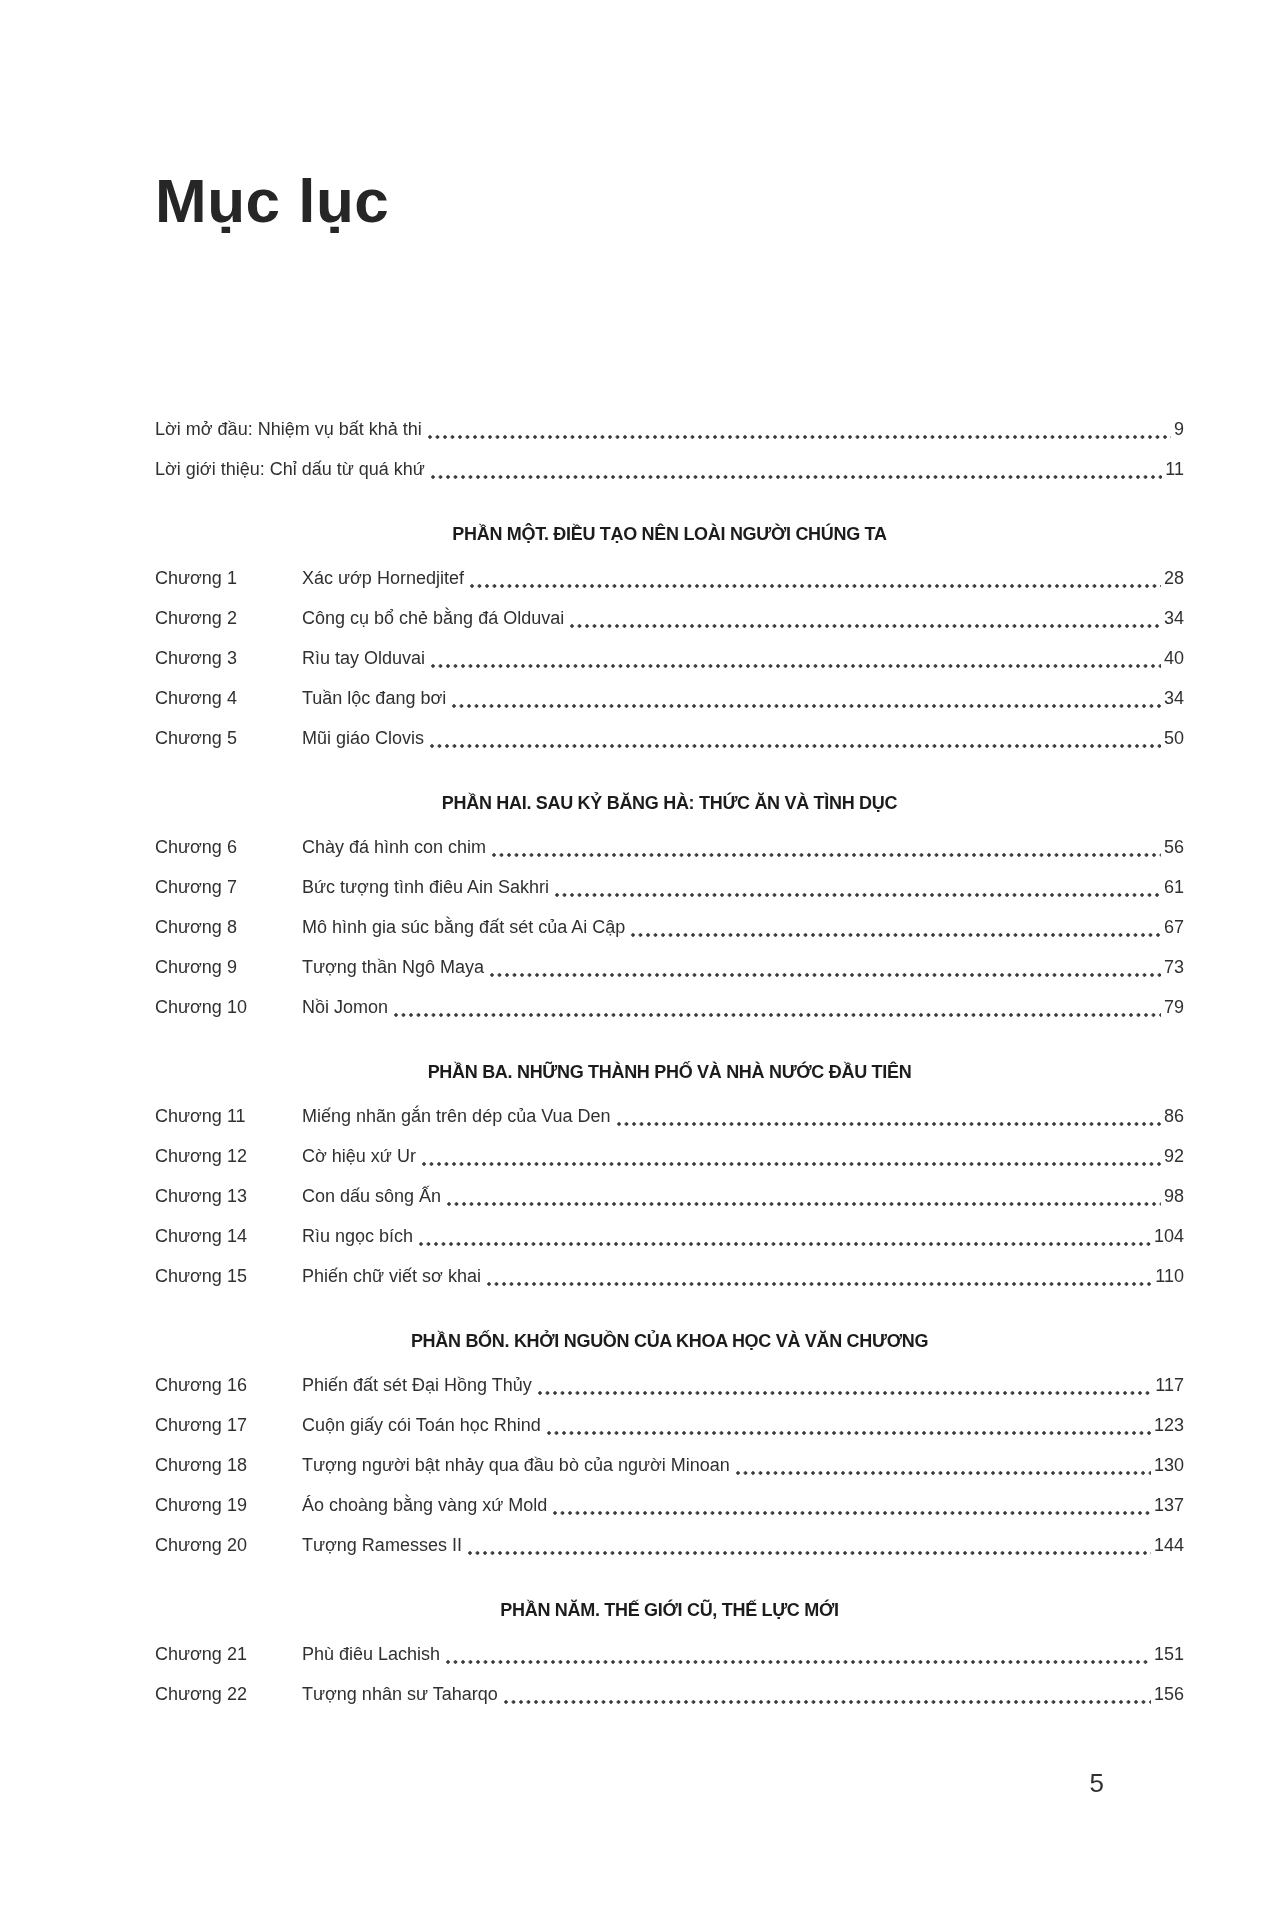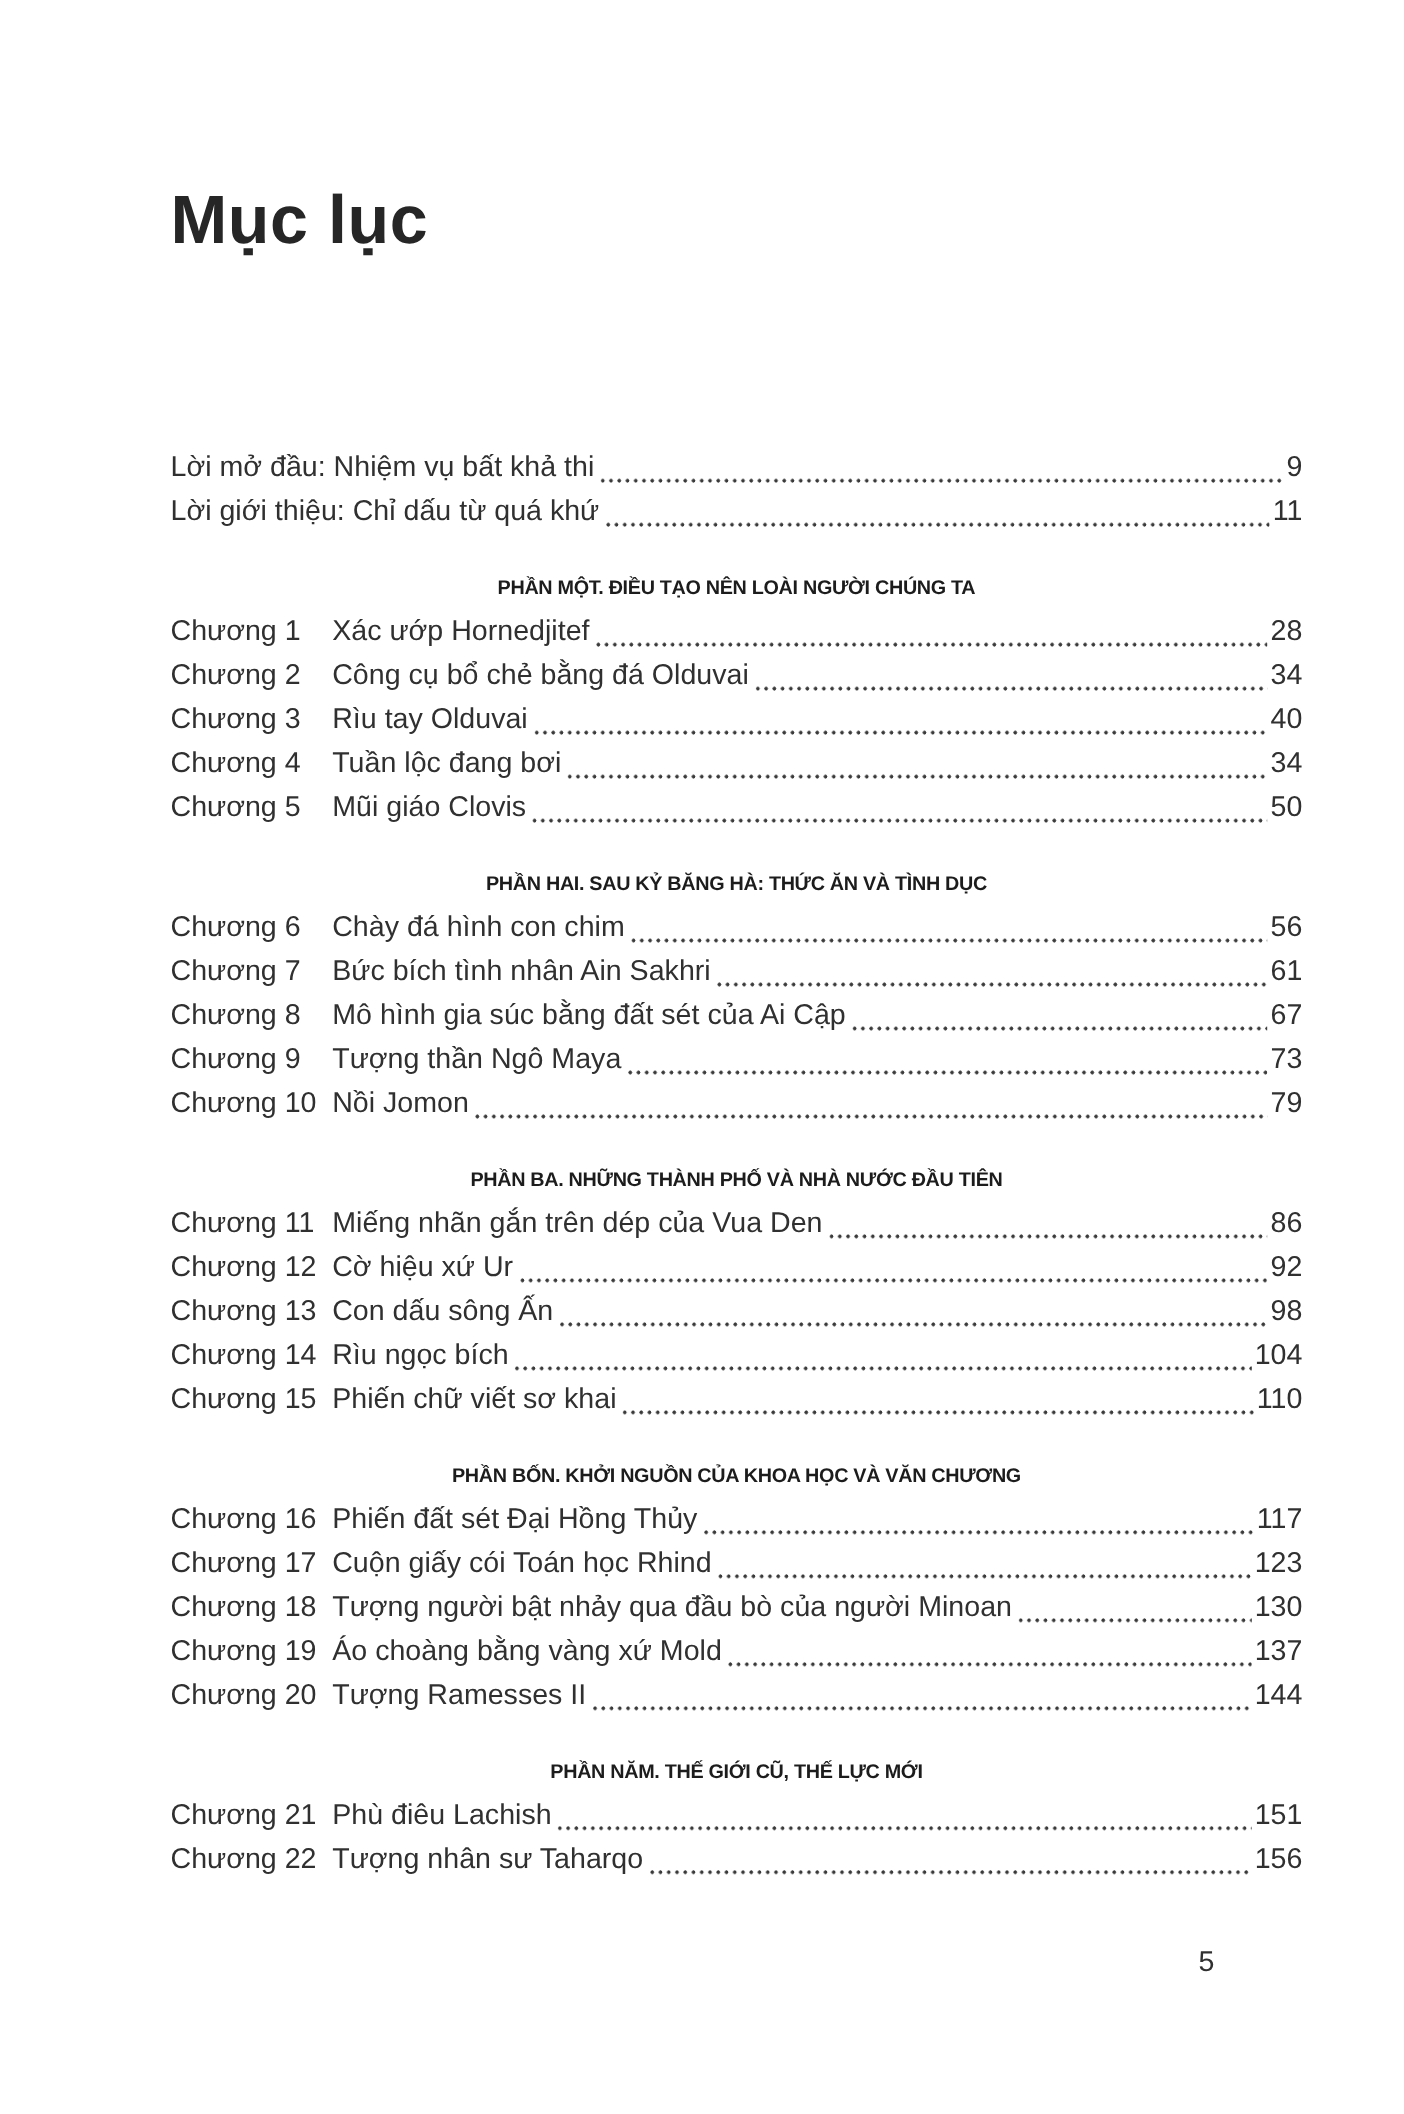--- a/index.html
+++ b/index.html
@@ -30,23 +30,23 @@
     line-height: 1.05;
     font-weight: 700;
     color: #262626;
     letter-spacing: 0.5px;
   }
   .toc {
     margin-top: 176px;
   }
   .row {
     display: flex;
-    align-items: flex-start;
+    align-items: center;
     height: 40px;
-    font-size: 26px;
+    font-size: 18px;
     white-space: nowrap;
   }
   .ch-label {
     flex: none;
     width: 147px;
   }
   .entry-title { flex: none; }
   .dots {
     flex: 1 1 auto;
     min-width: 24px;
@@ -133,21 +133,21 @@
       </div>
       <div class="section-heading">PHẦN HAI. SAU KỶ BĂNG HÀ: THỨC ĂN VÀ TÌNH DỤC</div>
       <div class="row">
         <span class="ch-label">Chương 6</span>
         <span class="entry-title">Chày đá hình con chim</span>
         <span class="dots"></span>
         <span class="pg">56</span>
       </div>
       <div class="row">
         <span class="ch-label">Chương 7</span>
-        <span class="entry-title">Bức bích tình nhân Ain Sakhri</span>
+        <span class="entry-title">Bức tượng tình điêu Ain Sakhri</span>
         <span class="dots"></span>
         <span class="pg">61</span>
       </div>
       <div class="row">
         <span class="ch-label">Chương 8</span>
         <span class="entry-title">Mô hình gia súc bằng đất sét của Ai Cập</span>
         <span class="dots"></span>
         <span class="pg">67</span>
       </div>
       <div class="row">

